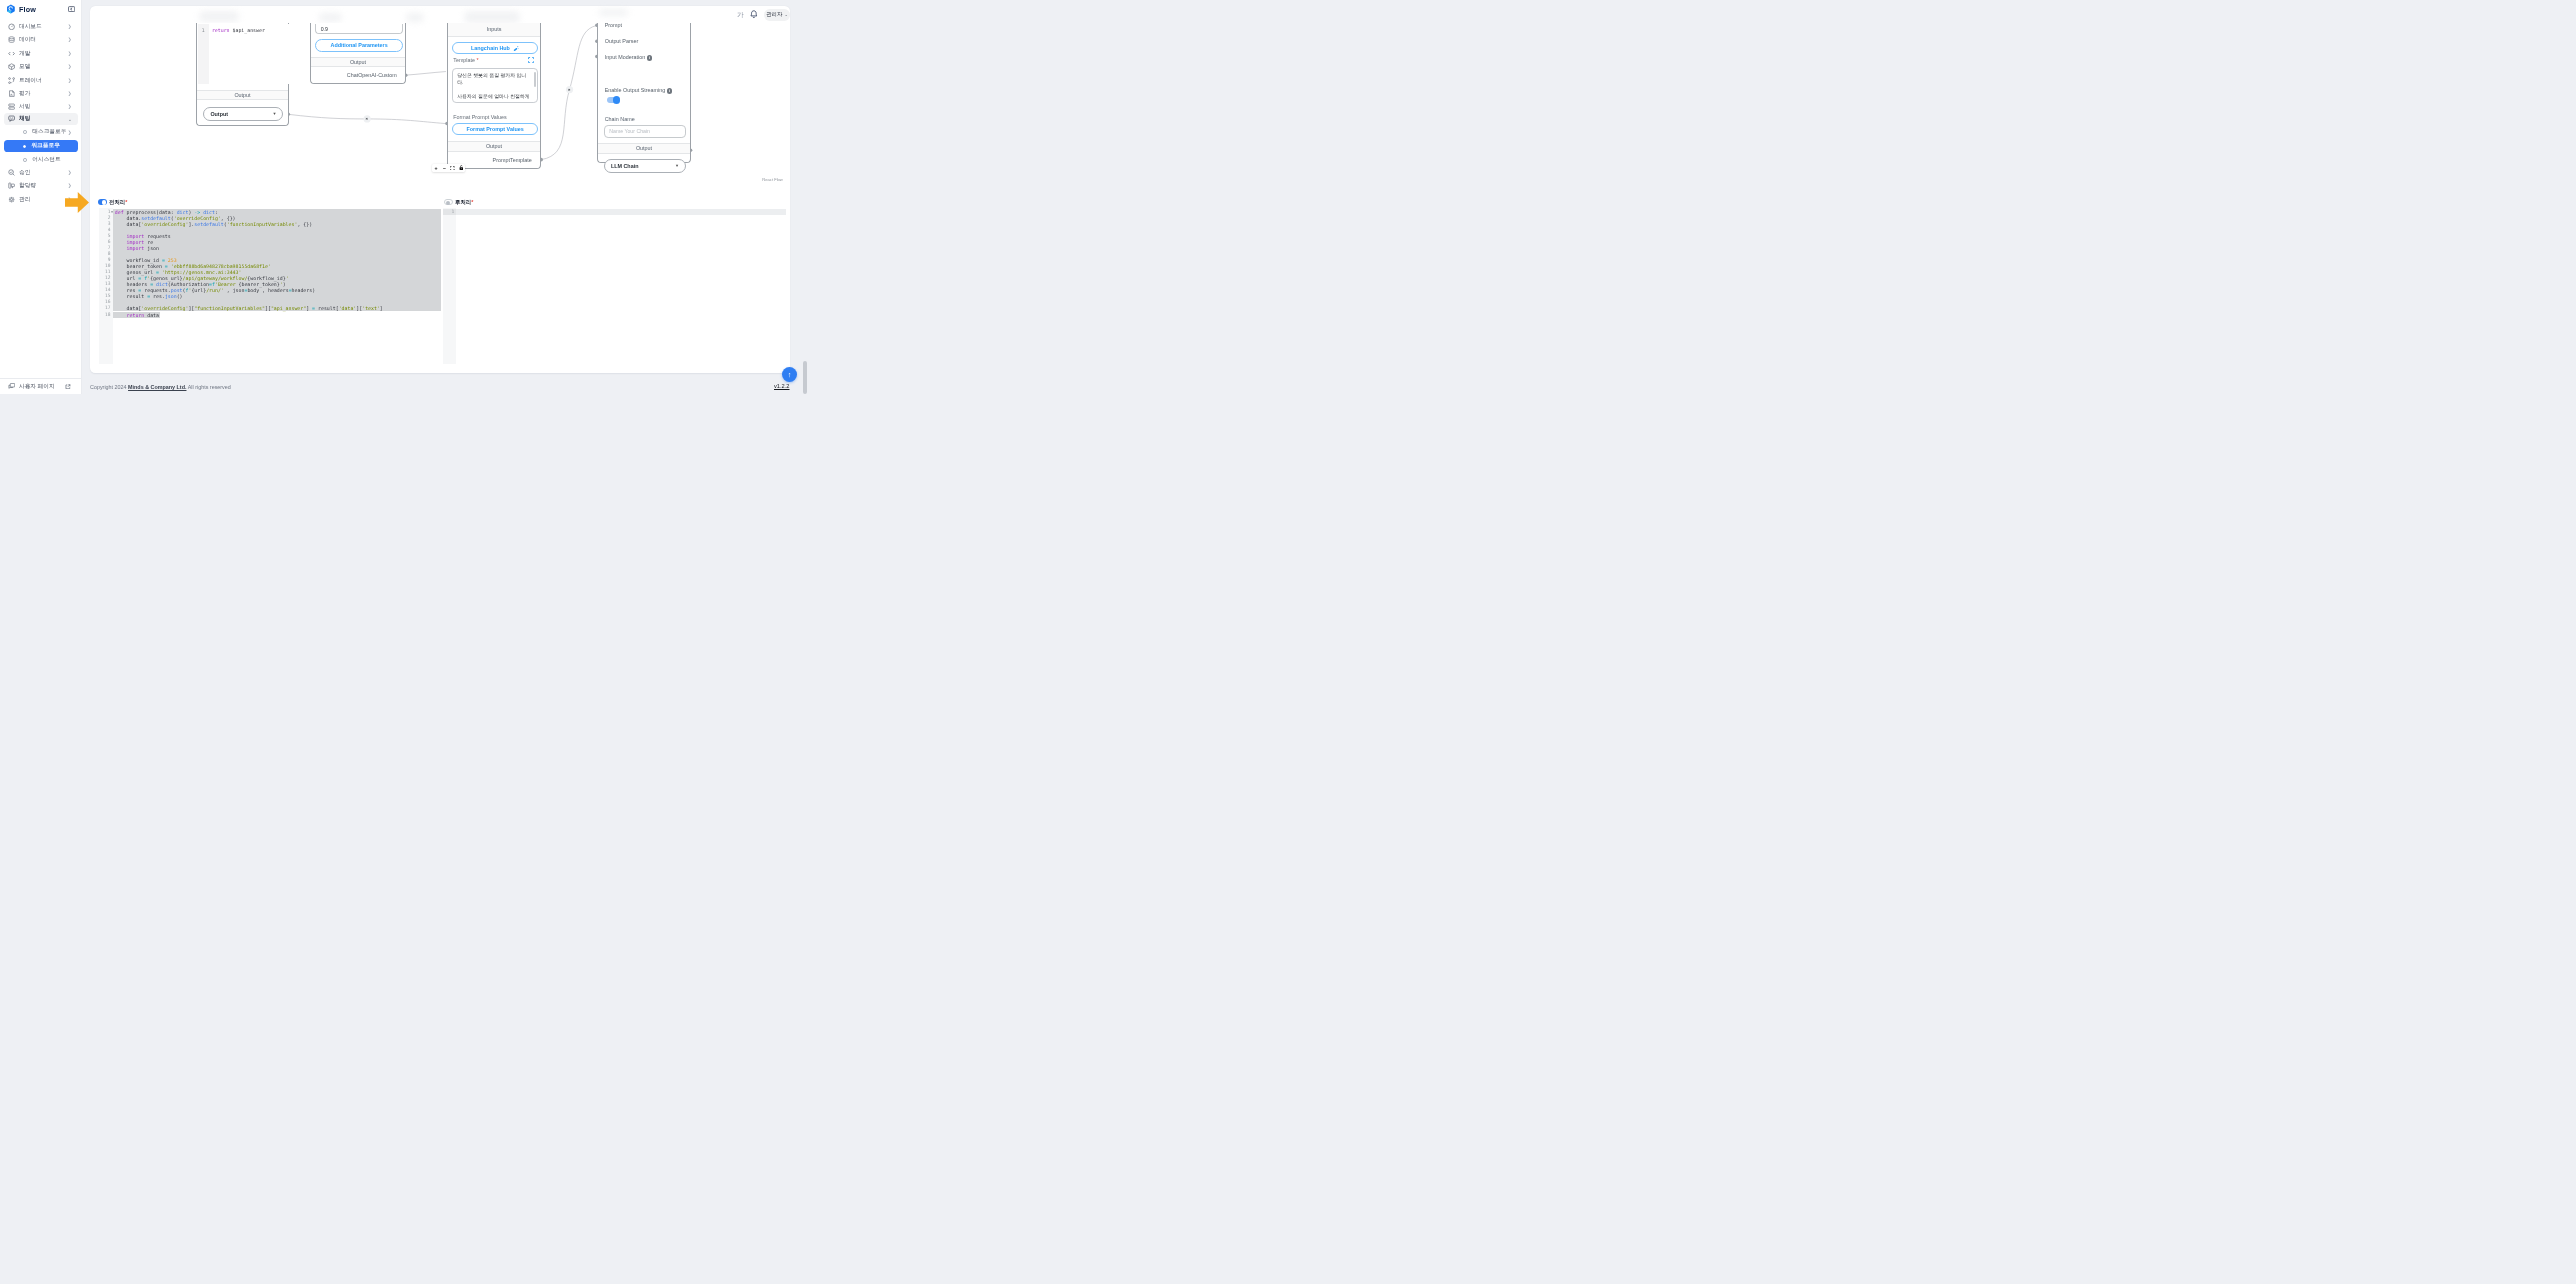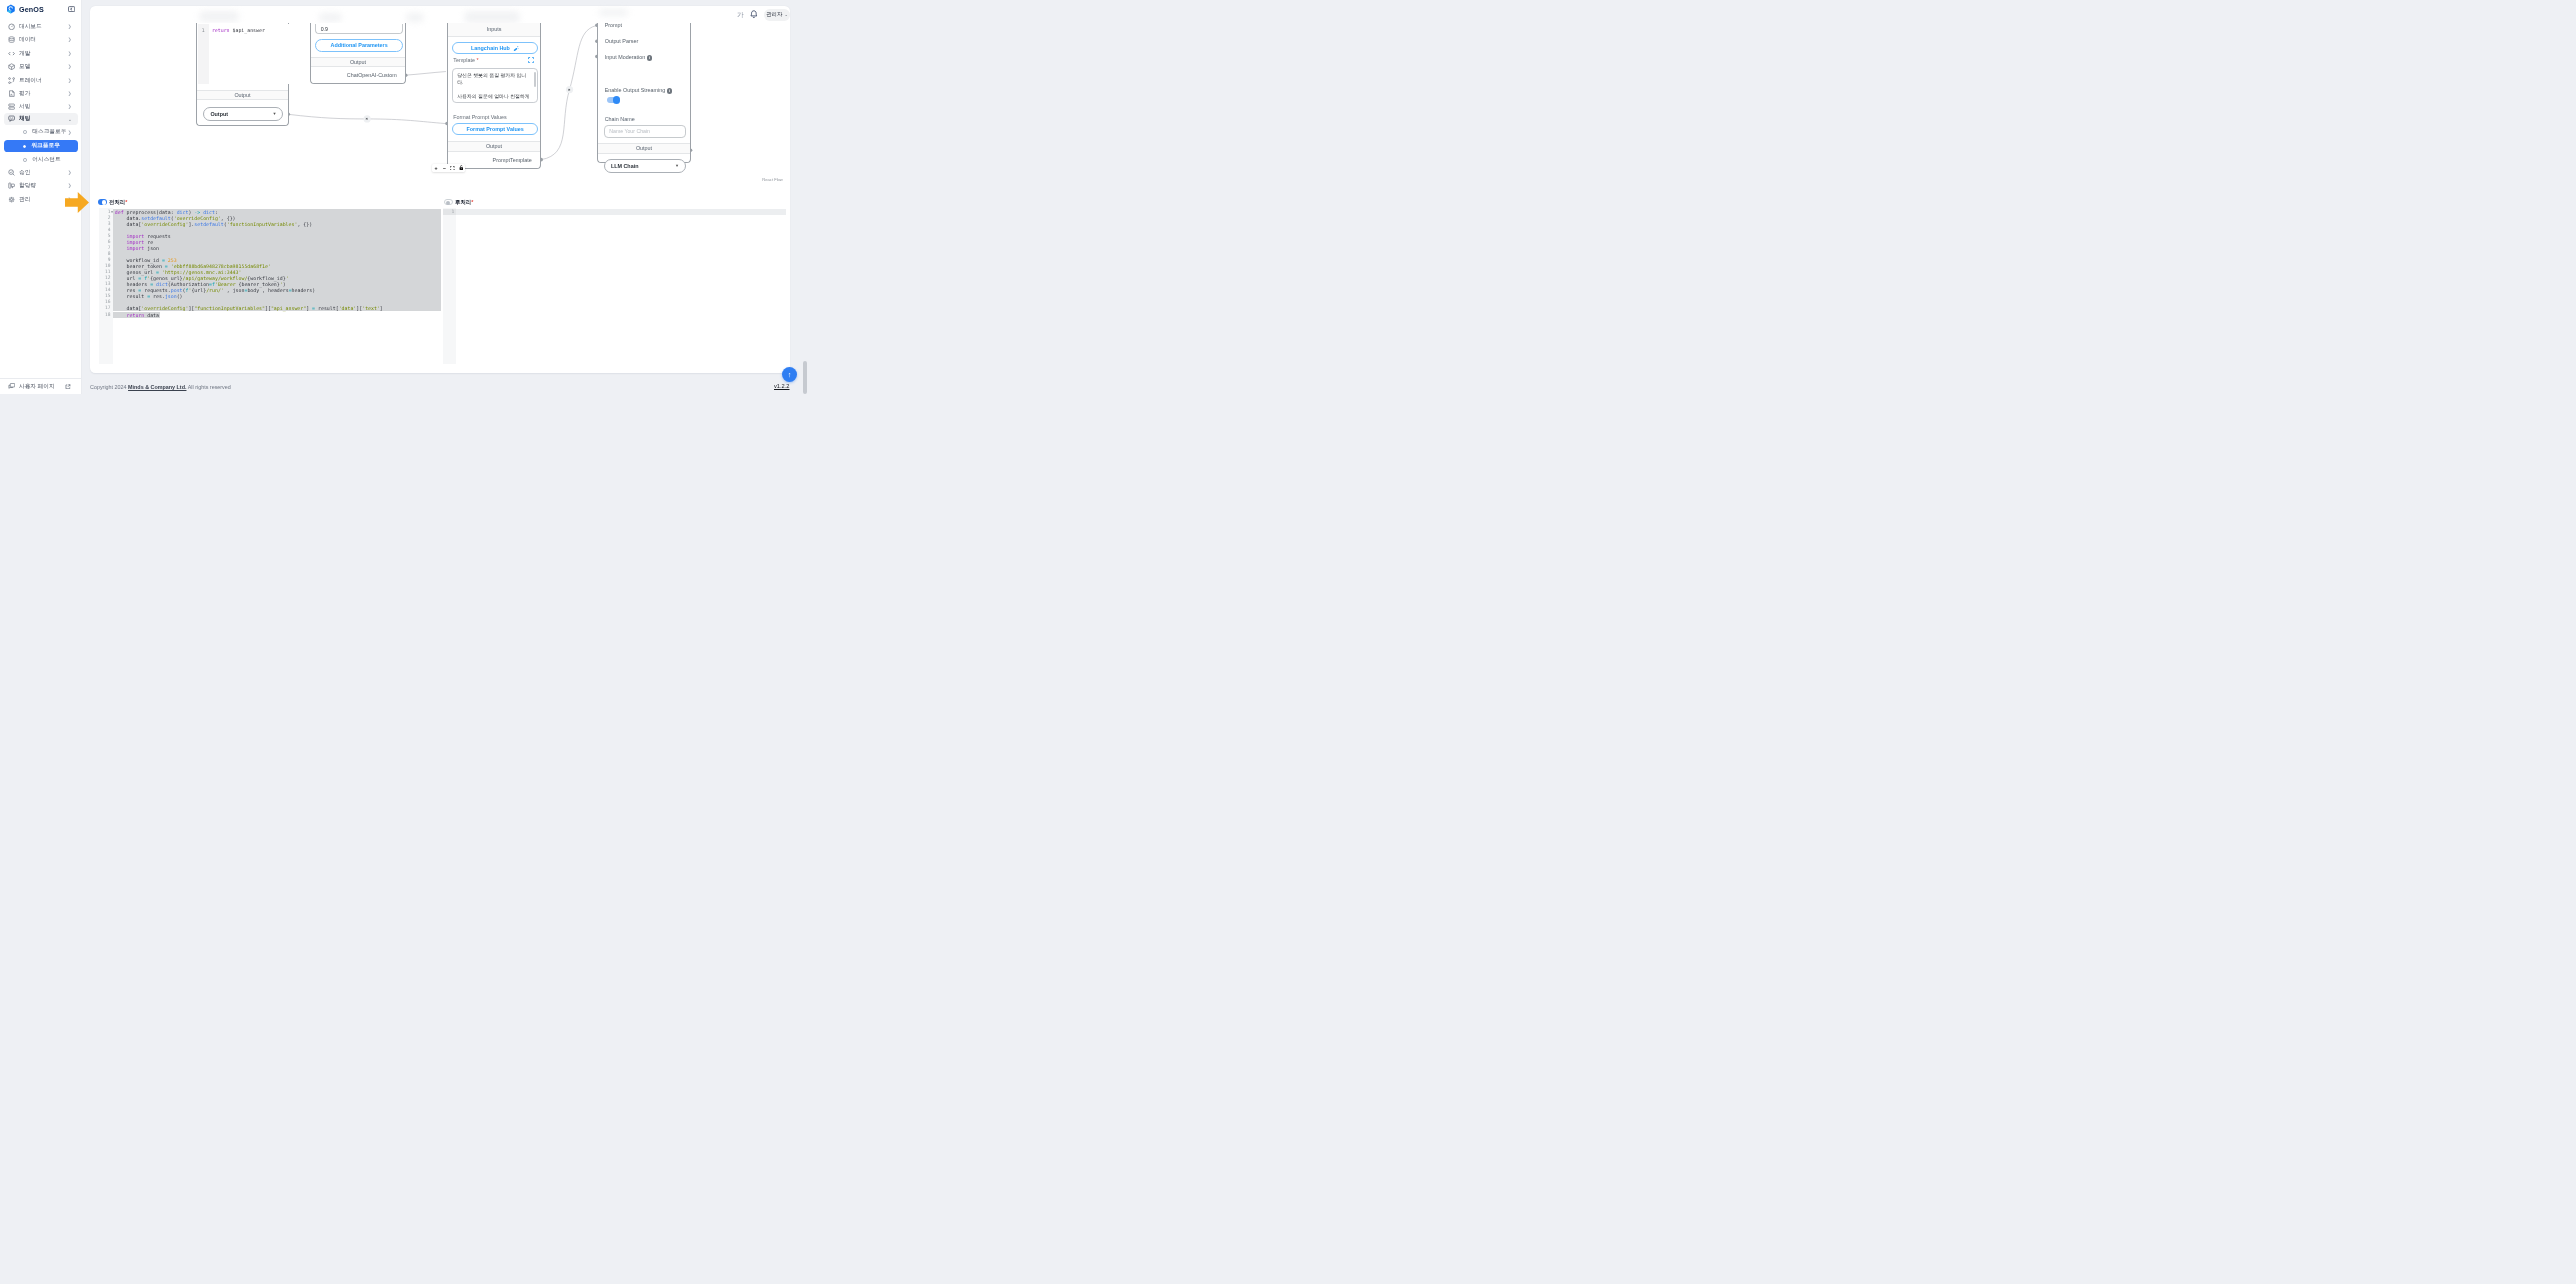--- a/index.html
+++ b/index.html
@@ -132,21 +132,21 @@
 <div id="sidebar">
   <div class="logo-row">
     <svg width="9.8" height="9.8" viewBox="0 0 24 24">
       <polygon points="12,1.5 21.5,7 21.5,17.5 12,23 2.5,17.5 2.5,7" fill="#1778f2"></polygon>
       <polygon points="12,23 2.5,17.5 8,14.5 13,18.5" fill="#35c2f0"></polygon>
       <circle cx="11.5" cy="11" r="5.2" fill="#fff"></circle>
       <circle cx="11.5" cy="11" r="5.2" fill="none"></circle>
       <rect x="11.5" y="11" width="6" height="4.4" fill="#1778f2"></rect>
       <circle cx="11.5" cy="11" r="3" fill="#1778f2"></circle>
     </svg>
-    <span class="logo-text">GenOS</span>
+    <span class="logo-text">Flow</span>
   </div>
   <svg class="collapse-btn" viewBox="0 0 16 14">
     <rect x="1" y="1" width="14" height="11" rx="2" fill="none" stroke="#2a3550" stroke-width="1.6"></rect>
     <path d="M9 4 L5.5 6.5 L9 9" fill="none" stroke="#2a3550" stroke-width="1.6"></path>
   </svg>
   <div id="side-menu">
       <div class="side-item" style="top:20px">
         <svg class="ic" viewBox="0 0 14 14">
           <circle cx="7" cy="7.5" r="5.5" fill="none" stroke="currentColor" stroke-width="1.3"></circle>
           <path d="M7 7.5 L9.5 5" stroke="currentColor" stroke-width="1.3"></path>

